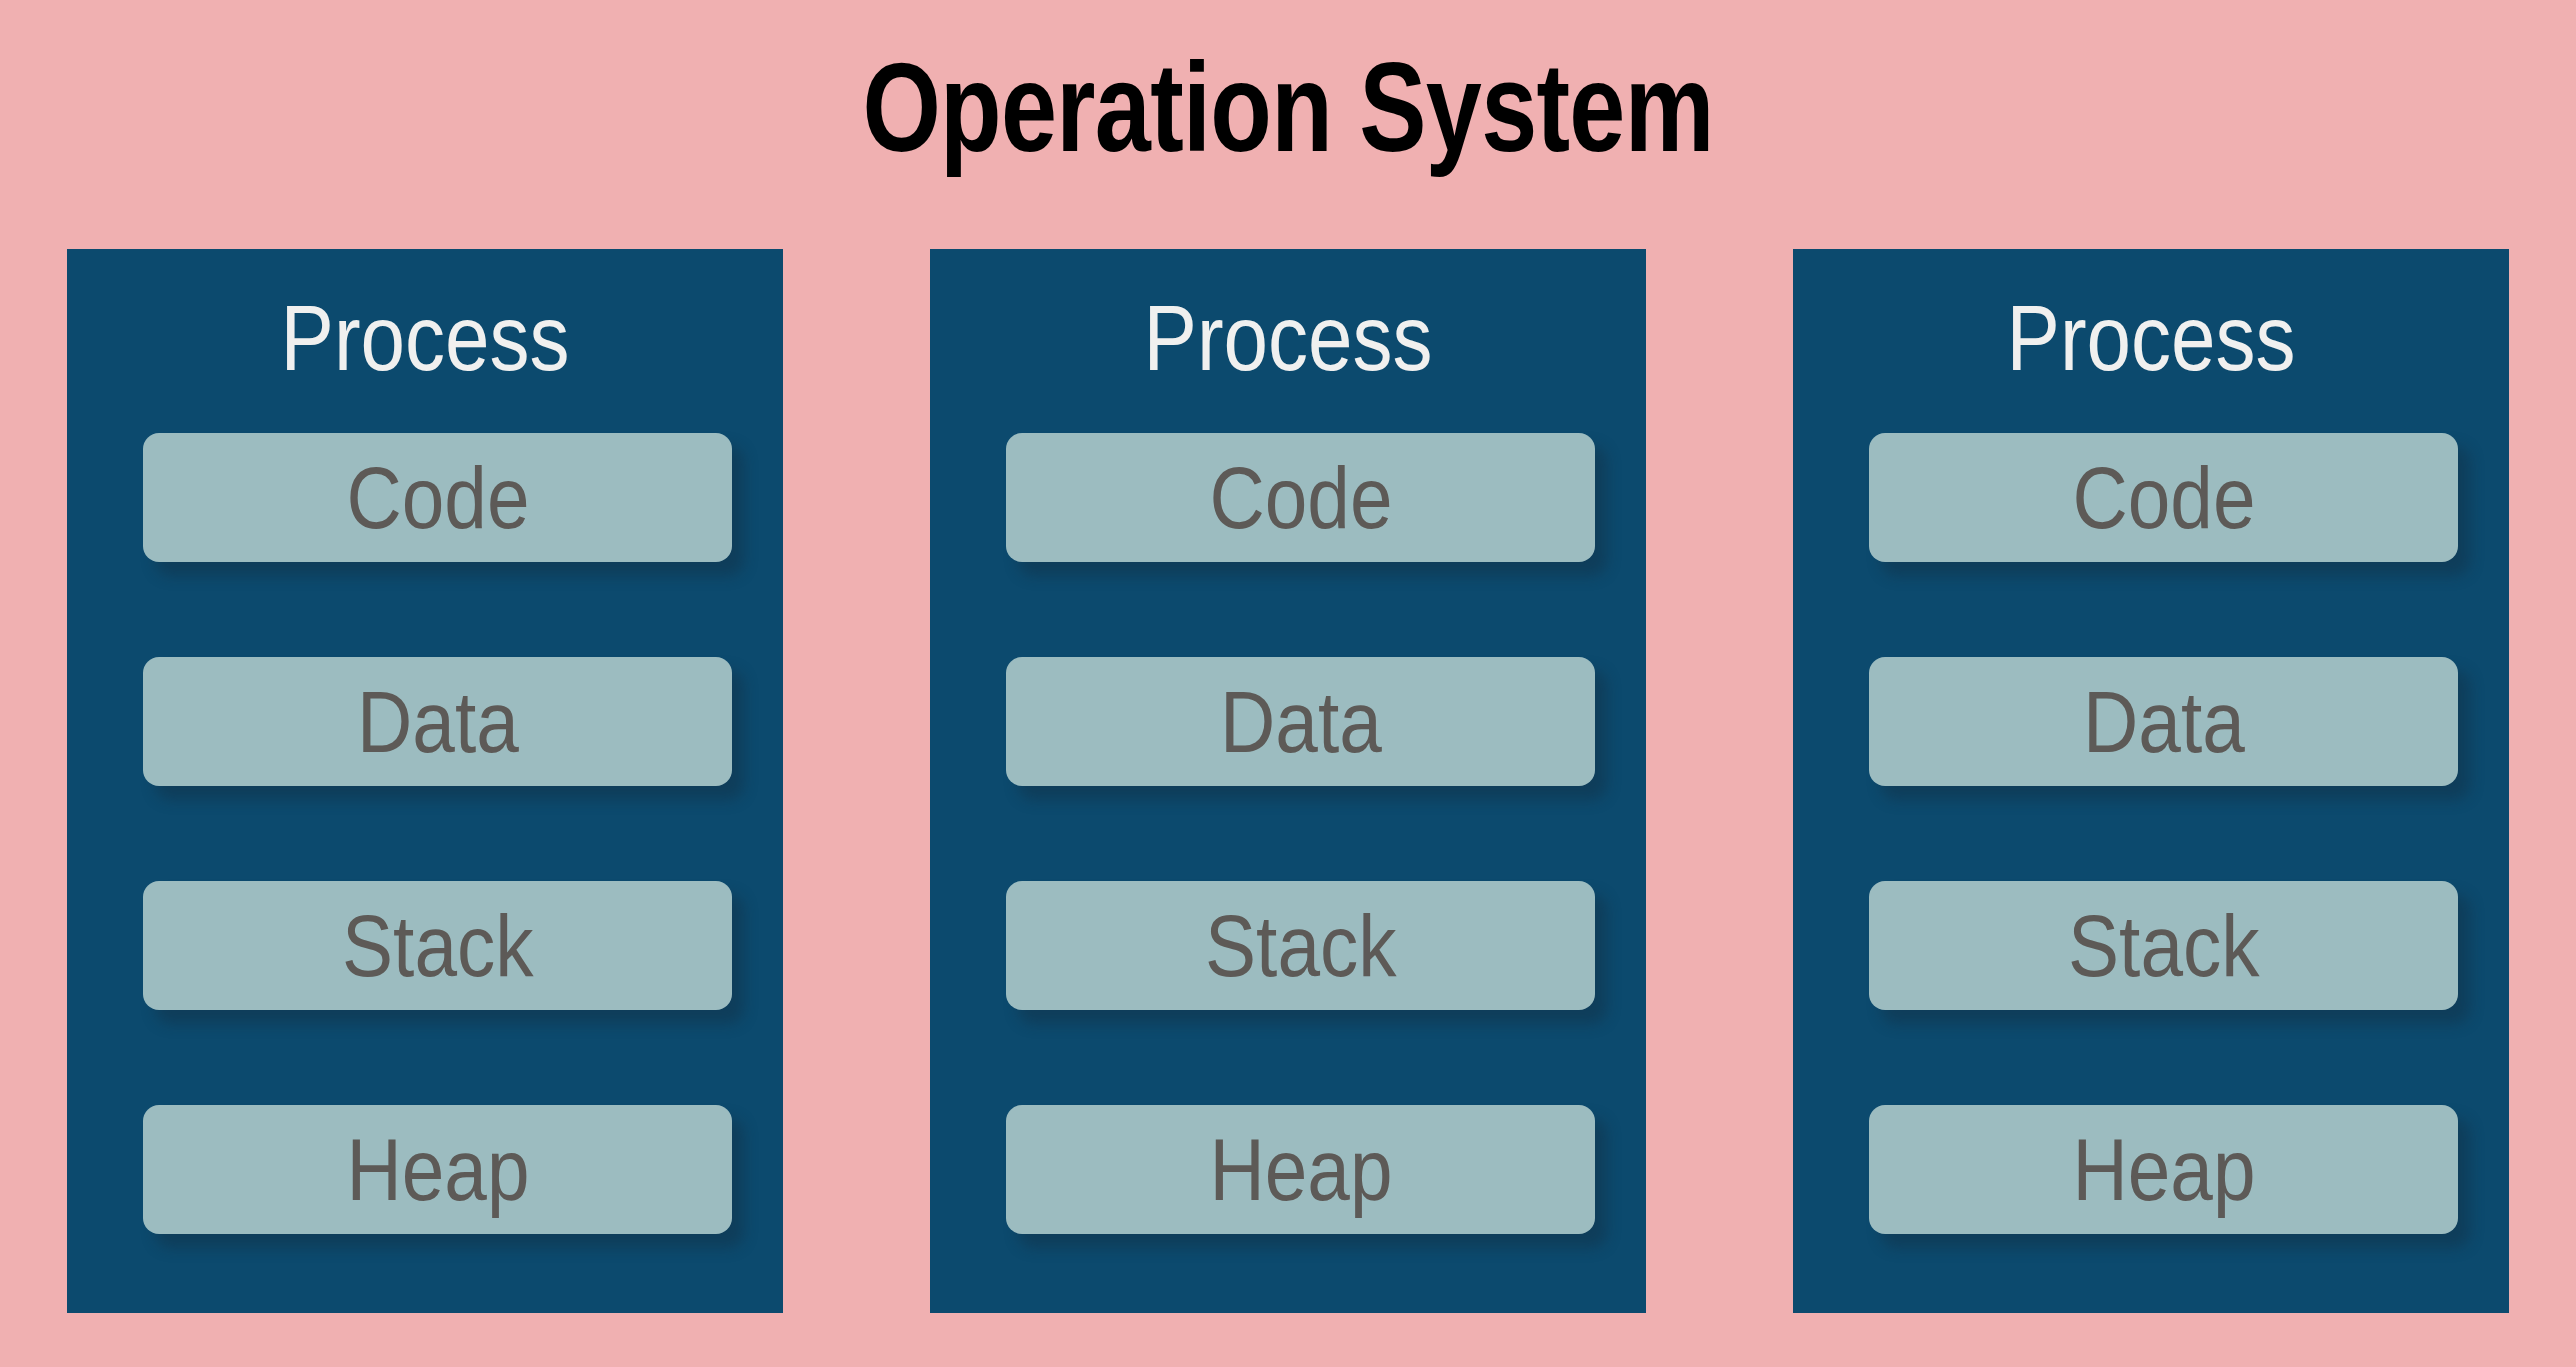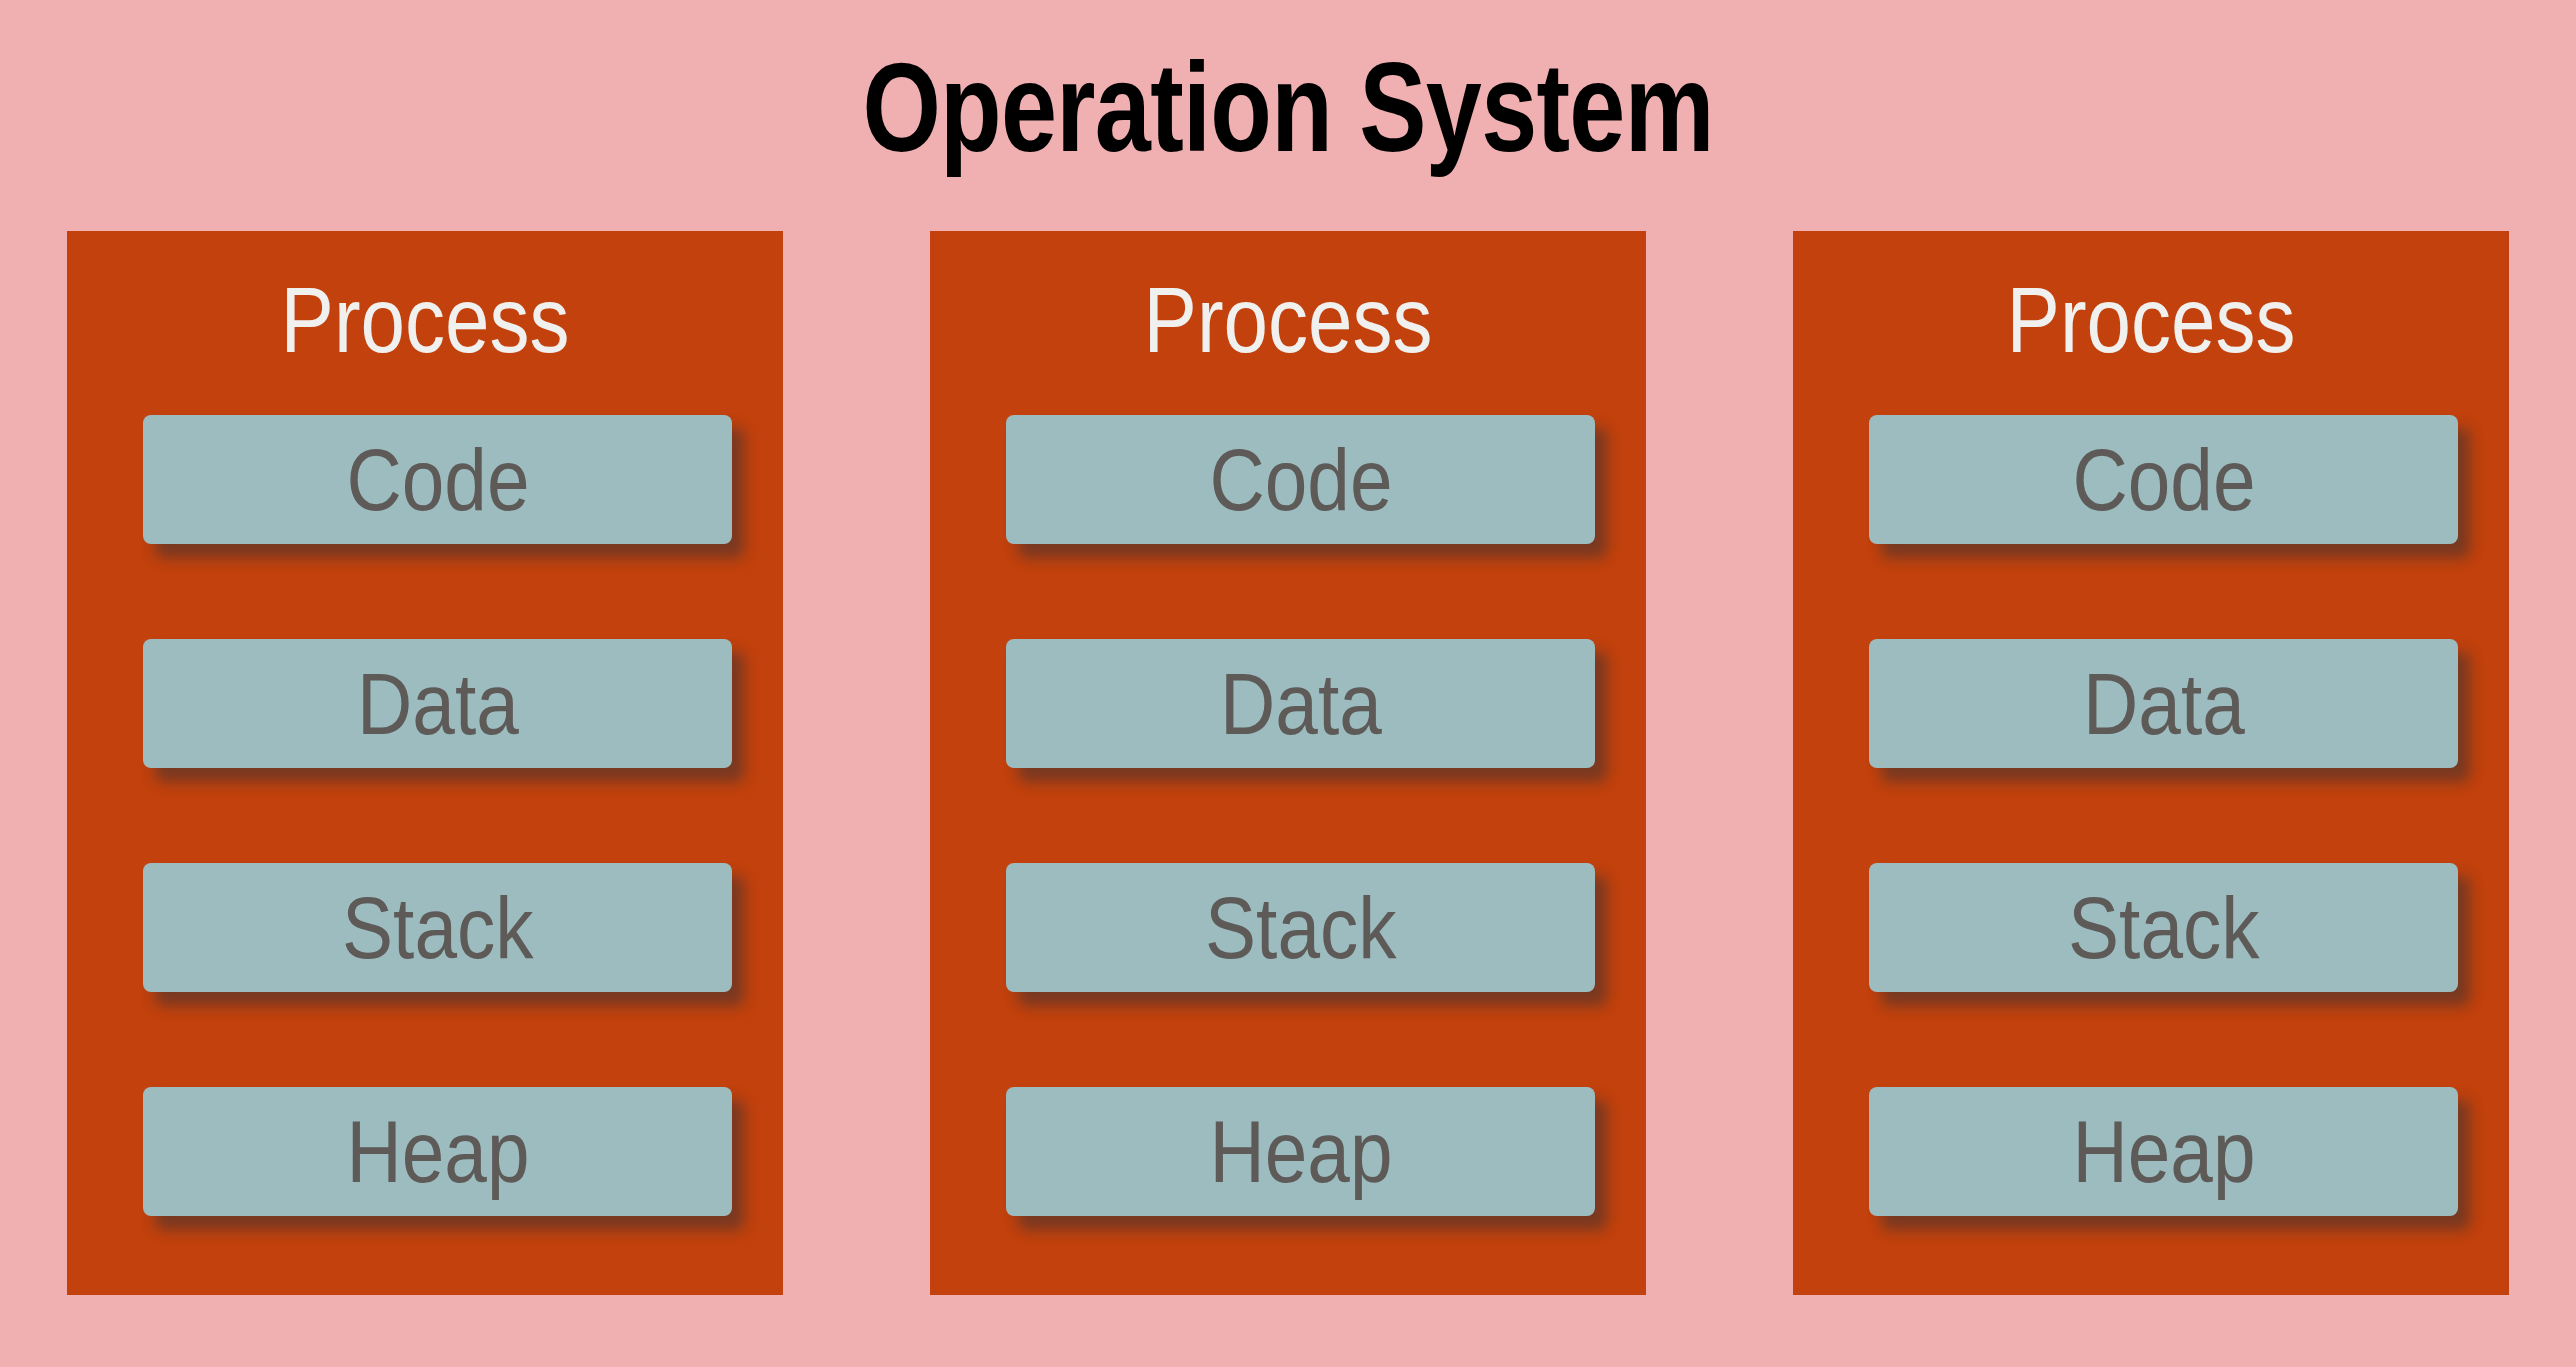--- a/index.html
+++ b/index.html
@@ -50,23 +50,24 @@
     left: 67px;
     width: 2442px;
     height: 1064px;
     display: flex;
     justify-content: space-between;
   }
 
   .process-panel {
     width: 716px;
     height: 1064px;
-    background: #c2410c;
+    background: #0c4a6e;
     position: relative;
     box-sizing: border-box;
+    margin-top: 18px;
   }
 
   .process-heading {
     position: absolute;
     top: 38px;
     left: 0;
     width: 100%;
     text-align: center;
     color: #f0f0ef;
     font-family: "Liberation Sans Narrow", "Liberation Sans", sans-serif;
@@ -86,21 +87,21 @@
     width: 589px;
     display: flex;
     flex-direction: column;
     gap: 95px;
   }
 
   .segment-card {
     width: 589px;
     height: 129px;
     background: #9cbcc0;
-    border-radius: 8px;
+    border-radius: 16px;
     box-shadow: 12px 13.8px 13.8px rgba(20, 45, 65, 0.42);
     display: flex;
     align-items: center;
     justify-content: center;
     box-sizing: border-box;
   }
 
   .segment-label {
     color: #5d5a57;
     font-family: "Liberation Sans Narrow", "Liberation Sans", sans-serif;

